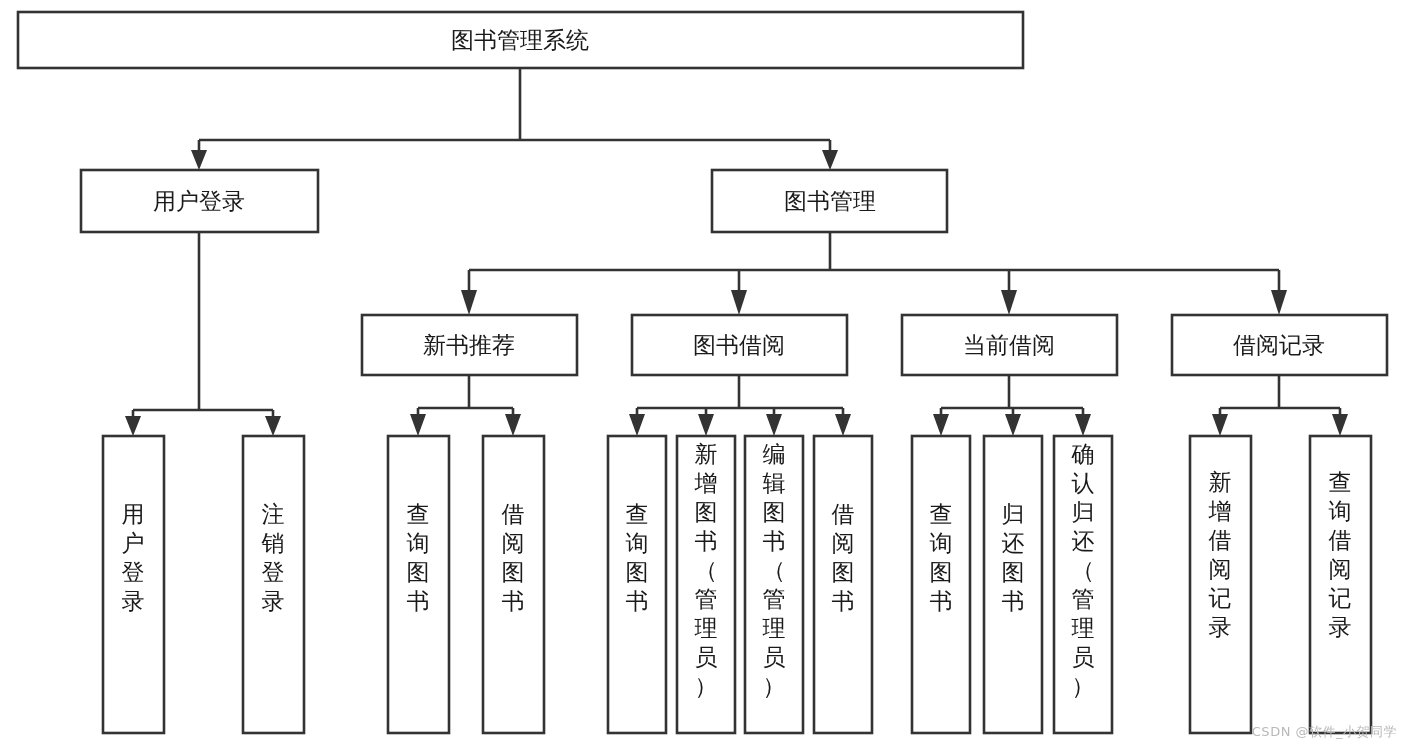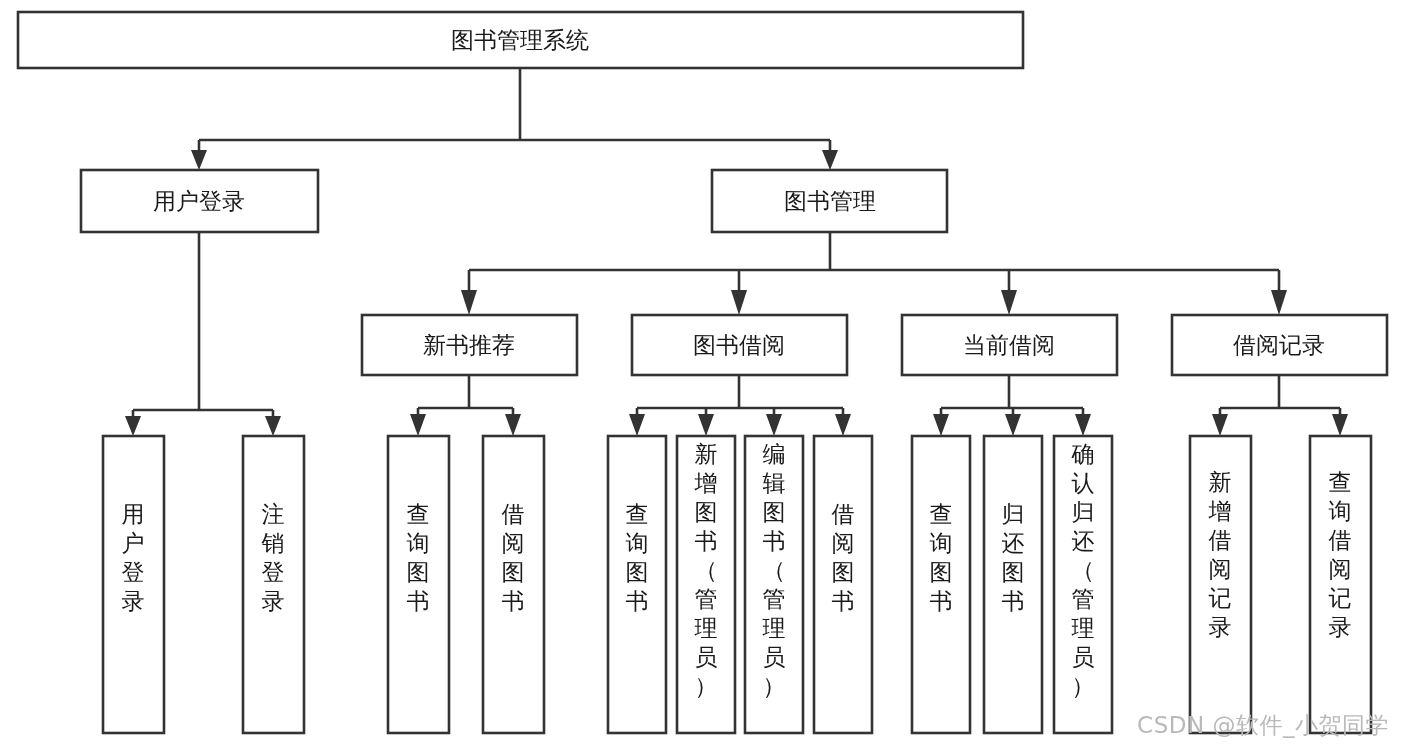--- a/index.html
+++ b/index.html
@@ -43,24 +43,24 @@
     stroke: #333333;
     stroke-width: 2.6;
     fill: none;
   }
   .arrow-head {
     fill: #333333;
     stroke: none;
   }
   .watermark {
     position: absolute;
-    right: 16px;
+    right: 8px;
     bottom: 6px;
     color: #b9b9b9;
-    font-size: 23px;
+    font-size: 13px;
     font-family: "DejaVu Sans", "Liberation Sans", sans-serif;
     letter-spacing: 0.5px;
     white-space: nowrap;
     pointer-events: none;
   }
 </style>
 </head>
 <body>
 
 <svg id="chart-root" viewBox="0 0 1405 747" xmlns="http://www.w3.org/2000/svg">

